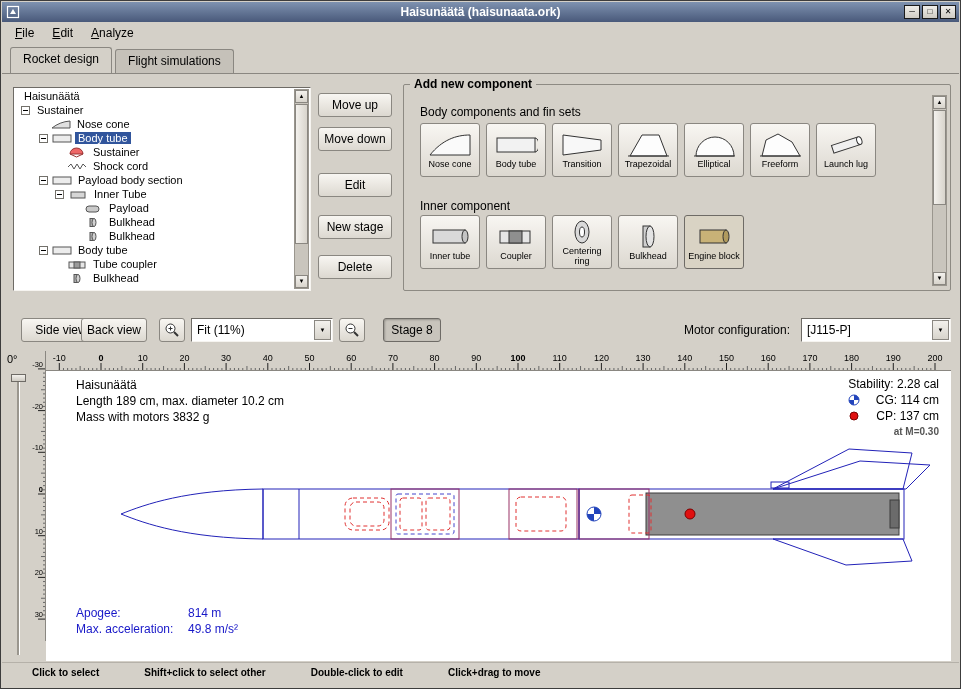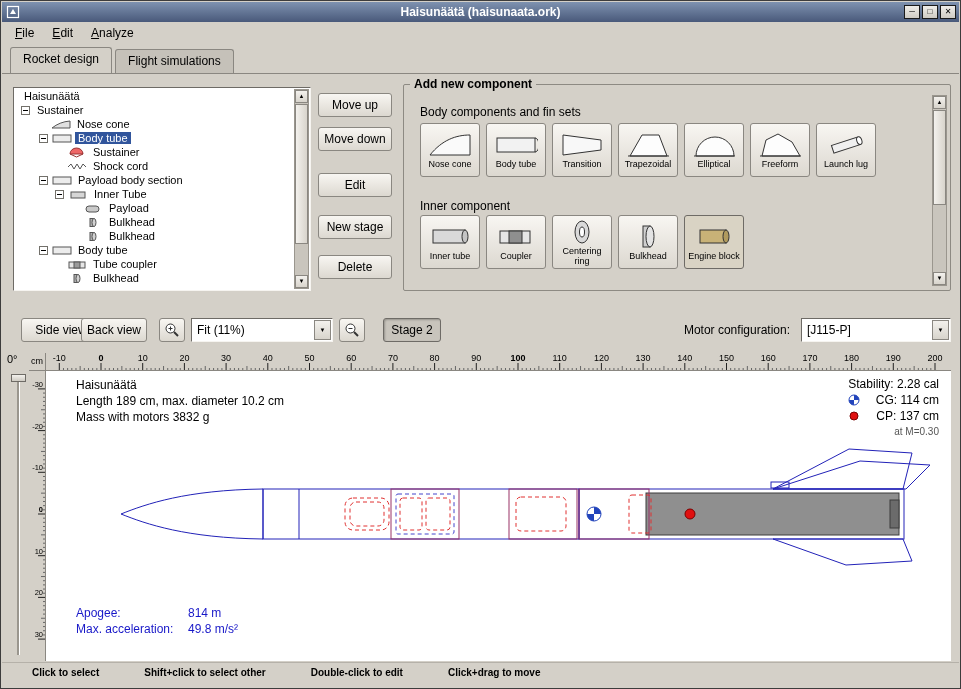--- a/index.html
+++ b/index.html
@@ -69,29 +69,29 @@
     border:1px solid #8a8781; font-size:6px; display:flex; align-items:center; justify-content:center; }
   .mc-label { position:absolute; top:322px; right:170px; font-size:12px; }
 
   
   .rot-value { position:absolute; left:6px; top:352px; font-size:11px; }
   .rot-track { position:absolute; left:16px; top:374px; width:3px; height:280px; background:#9a968e; border-right:1px solid #fff; }
   .rot-handle { position:absolute; left:10px; top:373px; width:15px; height:8px; background:linear-gradient(#f3f1ed,#cfcbc3); border:1px solid #6e6b66; }
   .ruler-corner { position:absolute; left:28px; top:352px; width:17px; height:18px; font-size:9px; text-align:center; line-height:16px;
     background:#d4d0c8; border-right:1px solid #8a8781; border-bottom:1px solid #8a8781; }
   .hruler { position:absolute; left:45px; top:352px; width:905px; height:18px; background:#d4d0c8; border-bottom:1px solid #8a8781; overflow:hidden; }
-  .vruler { position:absolute; left:28px; top:370px; width:17px; height:290px; background:#d4d0c8; border-right:1px solid #8a8781; overflow:hidden;text-align:right; }
+  .vruler { position:absolute; left:28px; top:350px; width:17px; height:290px; background:#d4d0c8; border-right:1px solid #8a8781; overflow:hidden;text-align:right; }
   .ruler svg text { font-family:"Liberation Sans",sans-serif; }
   .canvas { position:absolute; left:45px; top:370px; width:905px; height:290px; background:#fff; overflow:hidden; }
   .rocket-svg { position:absolute; left:0; top:0; }
 
   .info-block { position:absolute; left:30px; top:6px; font-size:12px; line-height:16px; }
   .stat-block { position:absolute; right:12px; top:5px; font-size:12px; line-height:16px; text-align:right; }
   .stat-row { display:flex; justify-content:flex-end; align-items:center; gap:16px; }
-  .stat-mach { color:#555; font-size:10px; }
+  .stat-mach { color:#555; font-size:10px;font-weight:bold; }
   .flight-block { position:absolute; left:30px; top:234px; color:#1818c8; font-size:12px; line-height:16px; }
   .flight-row { display:flex; }
   .flight-row .fl { width:112px; }
 
   
   .statusbar { position:absolute; left:1px; right:1px; top:661px; height:19px; border-top:1px solid #b5b1a9;
     display:flex; align-items:center; padding-left:30px; gap:45px; font-size:10px; font-weight:bold; }
 </style>
 </head>
 <body>
@@ -339,21 +339,21 @@
     <span>Fit (11%)</span>
     <span class="arrow">▼</span>
   </div>
   <div class="btn tb" style="left:338px;width:26px;">
     <svg width="16" height="16">
         <circle cx="6.5" cy="6.5" r="4.5" fill="#fff" stroke="#333"></circle>
         <line x1="10" y1="10" x2="14" y2="14" stroke="#333" stroke-width="2"></line>
         <line x1="4.5" y1="6.5" x2="8.5" y2="6.5" stroke="#333"></line>
       </svg>
   </div>
-  <div class="btn tb pressed" style="left:382px;width:58px;">Stage 2</div>
+  <div class="btn tb pressed" style="left:382px;width:58px;">Stage 8</div>
   <div class="mc-label">Motor configuration:</div>
   <div class="combo" style="left:800px;width:150px;">
     <span>[J115-P]</span>
     <span class="arrow">▼</span>
   </div>
 
   <div class="rot-value">0°</div>
   <div class="rot-track"></div>
   <div class="rot-handle"></div>
 

